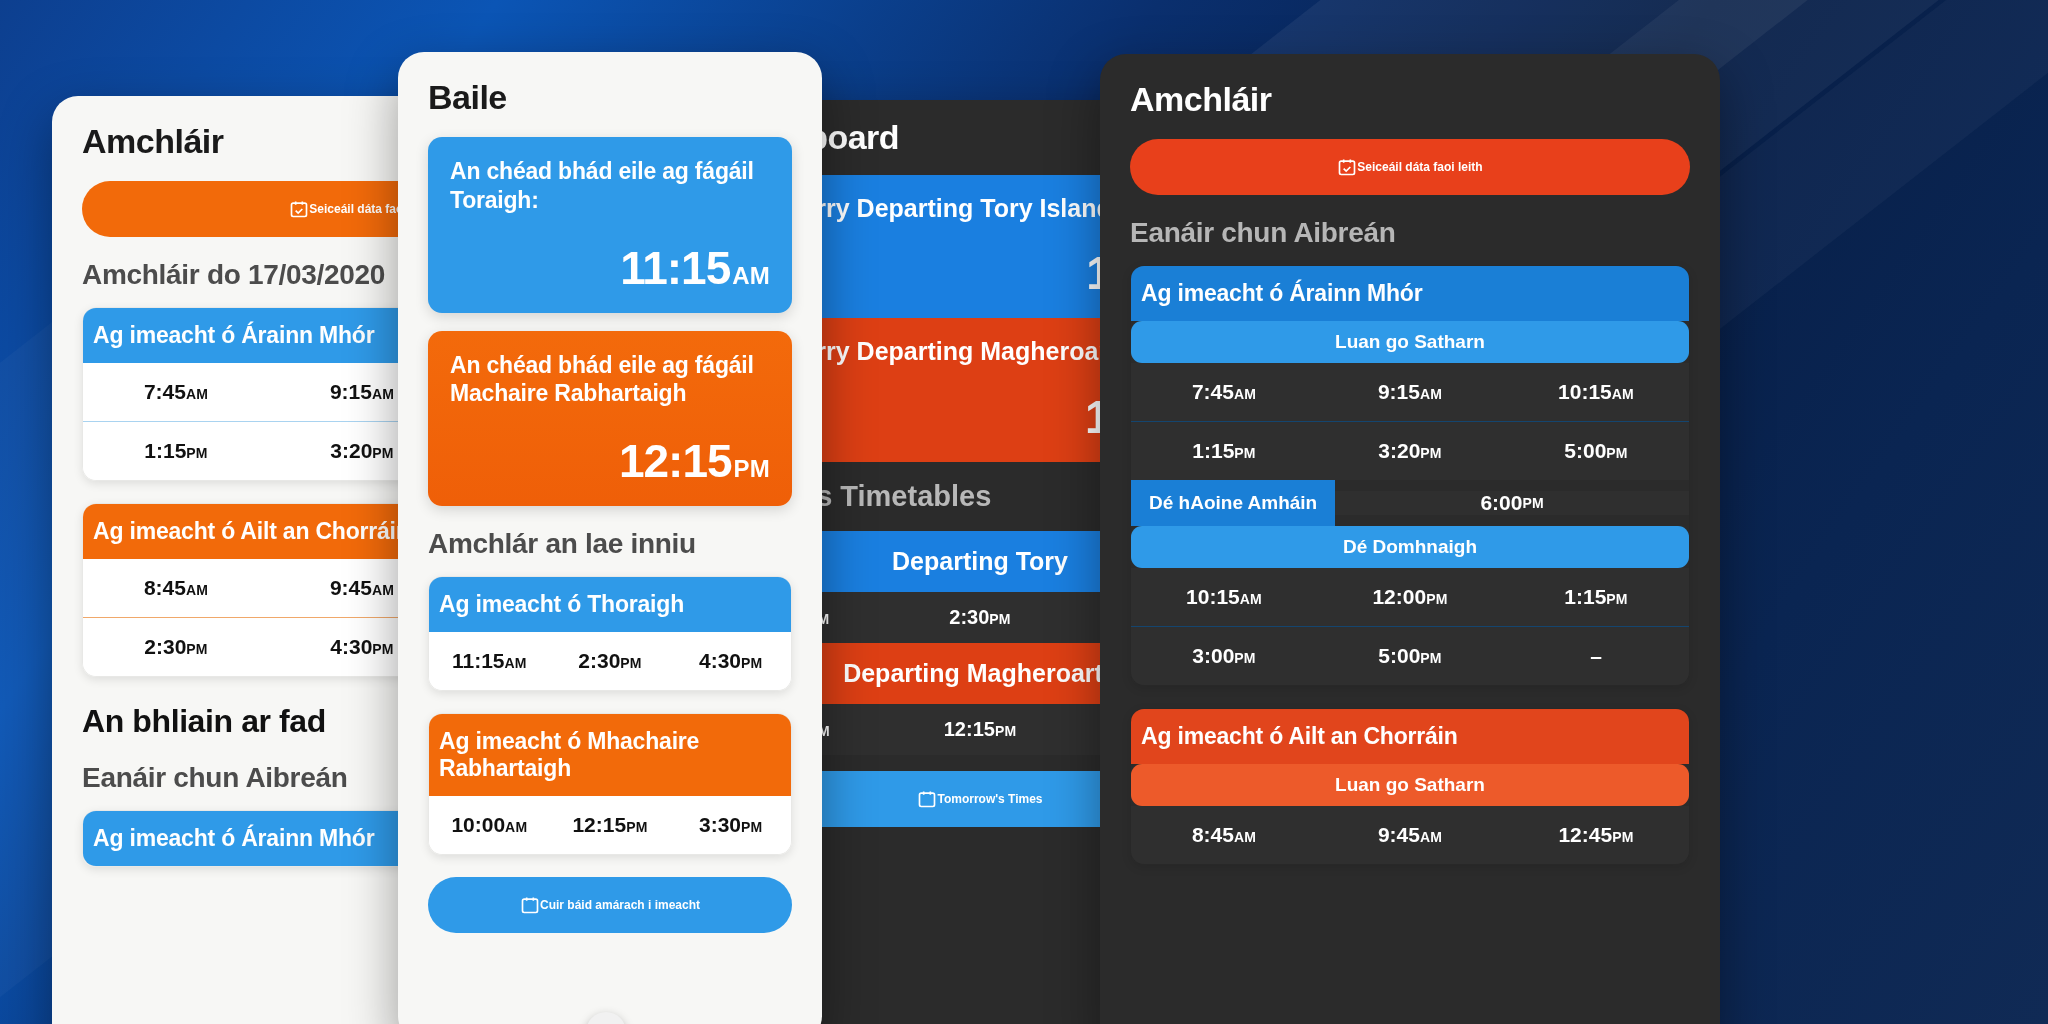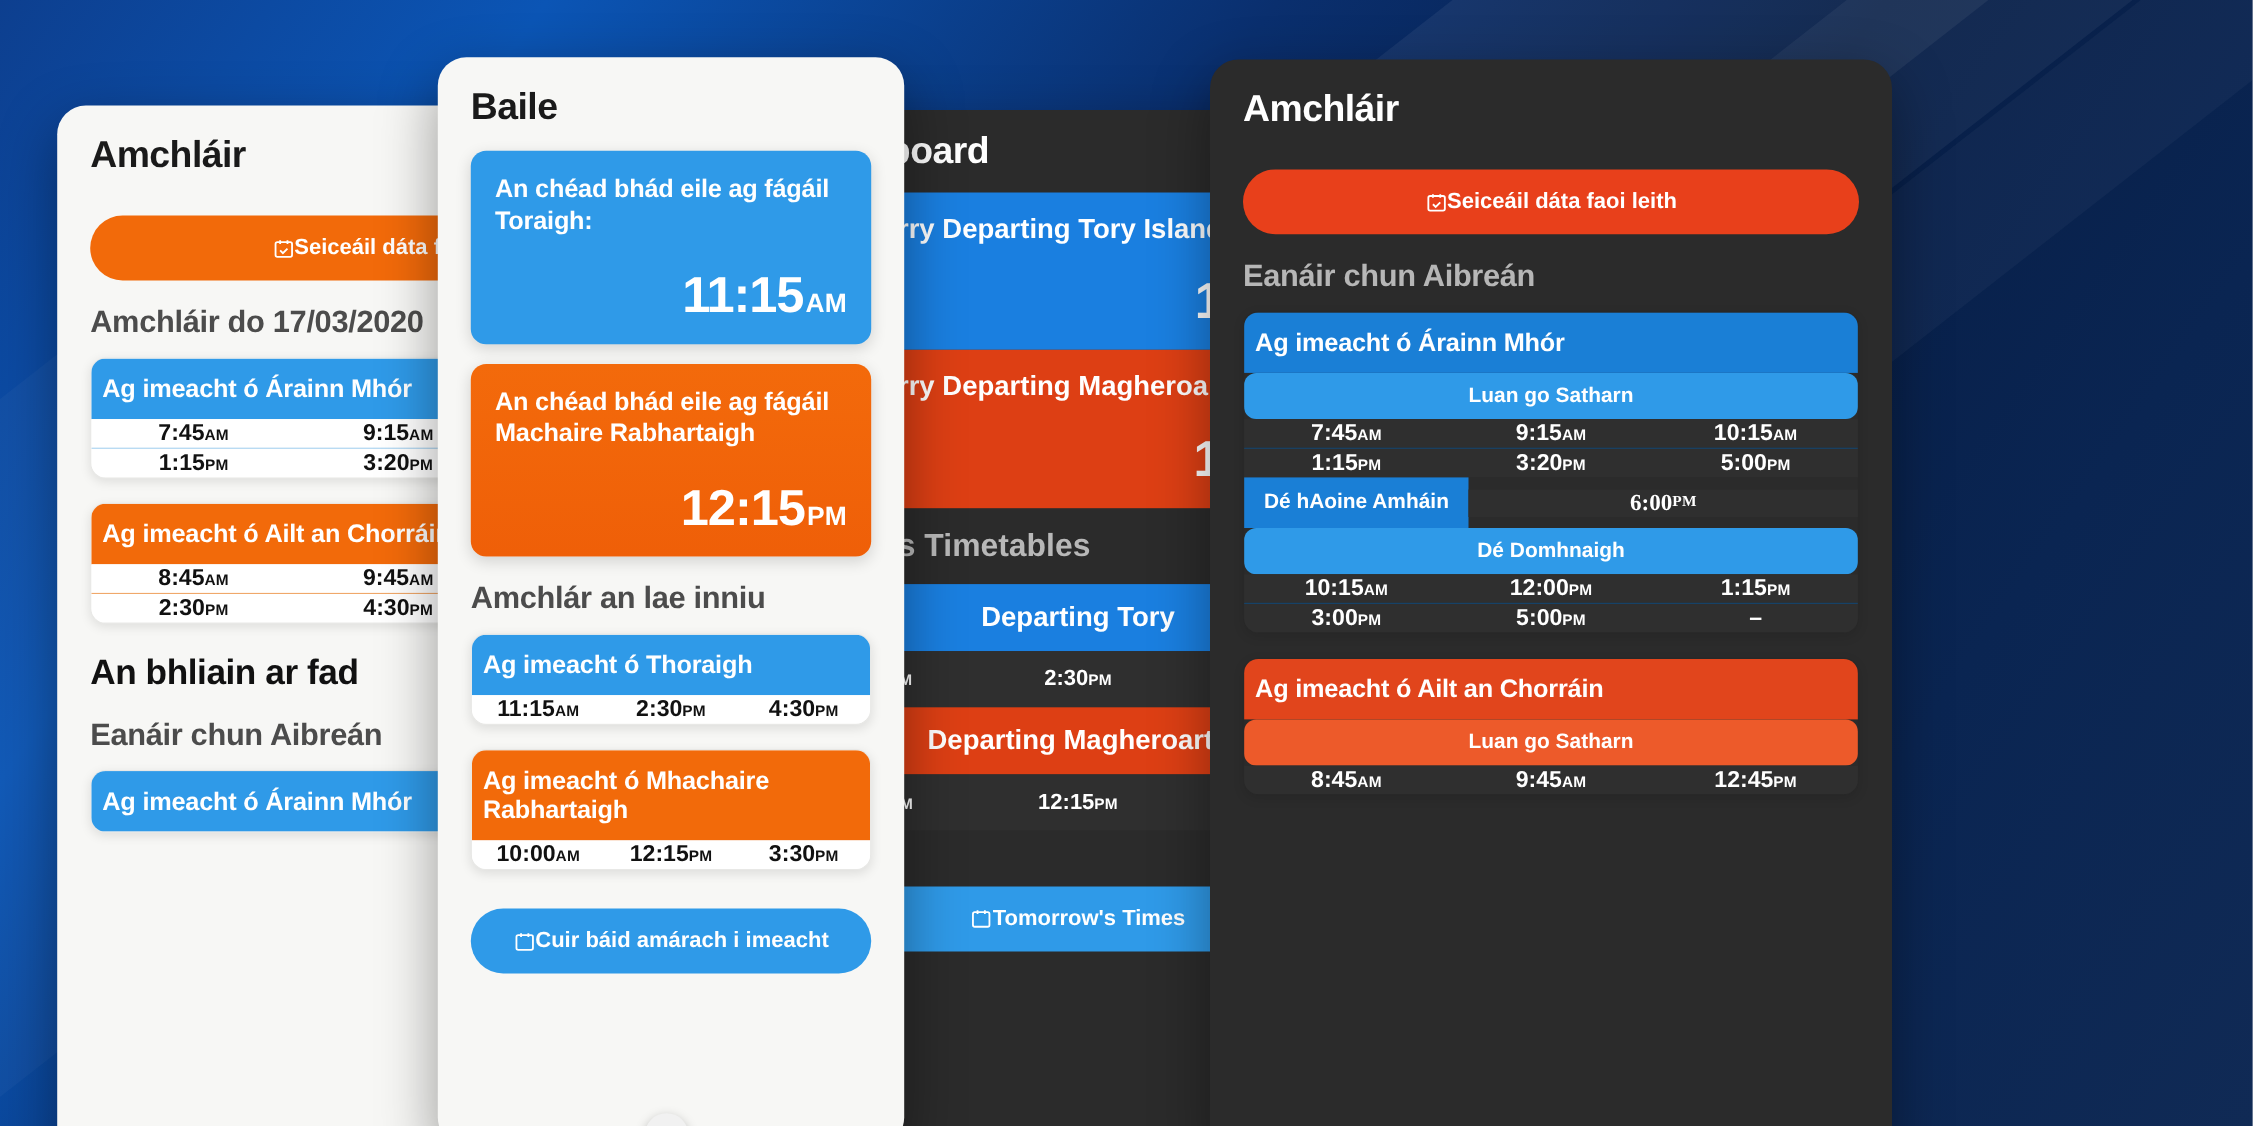--- a/index.html
+++ b/index.html
@@ -63,25 +63,24 @@
 
   h2.big-heading {
     font-size: 32px; font-weight: 700; color: #111; letter-spacing: -0.4px;
     margin: 26px 0 10px 0;
   }
 
   
   .pill-btn {
     display: flex; align-items: center; justify-content: center; gap: 0;
     border: none; border-radius: 999px;
-    font-size: 20px; font-weight: 700; color: #fff;
+    font-size: 12px; font-weight: 700; color: #fff;
     padding: 18px 24px; width: 100%;
     cursor: pointer;
     font-family: "Liberation Sans", sans-serif;
-    margin-top: 35px;
   }
   .pill-btn.orange { background: #f26a0a; }
   .pill-btn.orange-red { background: #e8401b; }
   .pill-btn.blue { background: #2f9ae8; }
 
   .ic { display:inline-block; width: 20px; height: 20px; flex: 0 0 auto; }
 
   
   .hero {
     border-radius: 14px;
@@ -122,41 +121,41 @@
   }
   .route.blue-dark .rsub { background: #2f9ae8; }
   .route.red-dark  .rsub { background: #ed5a2a; }
 
   .route .rrow {
     display: flex;
   }
   .route .rrow > div {
     flex: 1 1 0; text-align: center;
     font-size: 21px; font-weight: 700; color: #111;
-    padding: 1px 4px;
+    padding: 17px 4px;
   }
   .route.light-body .rrow { background: #fff; }
   .route.blue.light-body .rrow + .rrow { border-top: 1px solid #a9d3f0; }
   .route.orange.light-body .rrow + .rrow { border-top: 1px solid #f0a86a; }
 
   .route.dark-body .rrow { background: #2f2f2f; }
   .route.dark-body .rrow > div { color: #ffffff; }
   .route.blue-dark.dark-body .rrow + .rrow { border-top: 1px solid #14456f; }
 
   .mer { font-size: 14px; font-weight: 700; letter-spacing: 0.2px; }
 
   
   .split-row { display: flex; align-items: center; }
   .split-row .chip {
     background: #1a7fd6; color: #fff; font-weight: 700; font-size: 19px;
     padding: 12px 18px; display: flex; align-items: center;
   }
   .split-row .val {
     flex: 1; text-align: center; background: #2f2f2f; color: #fff;
-    font-weight: 700; font-size: 21px; display: flex; align-items: center; justify-content: center; font-family: Liberation Serif, serif;
+    font-weight: 700; font-size: 21px; display: flex; align-items: center; justify-content: center;
   }
 
   
   .band { padding: 18px 26px; }
   .band.title { background: #2b2b2b; }
   .band.title h1 { font-size: 34px; font-weight: 700; color:#fff; letter-spacing:-0.5px; }
   .band.blue { background: #1a7fe0; }
   .band.red  { background: #dd3f14; }
   .band .blabel { color:#fff; font-size: 25px; font-weight: 700; line-height:1.25; }
   .band .btime  { color:#fff; font-size: 46px; font-weight: 800; text-align: right; margin-top: 22px; letter-spacing:-1px; }

